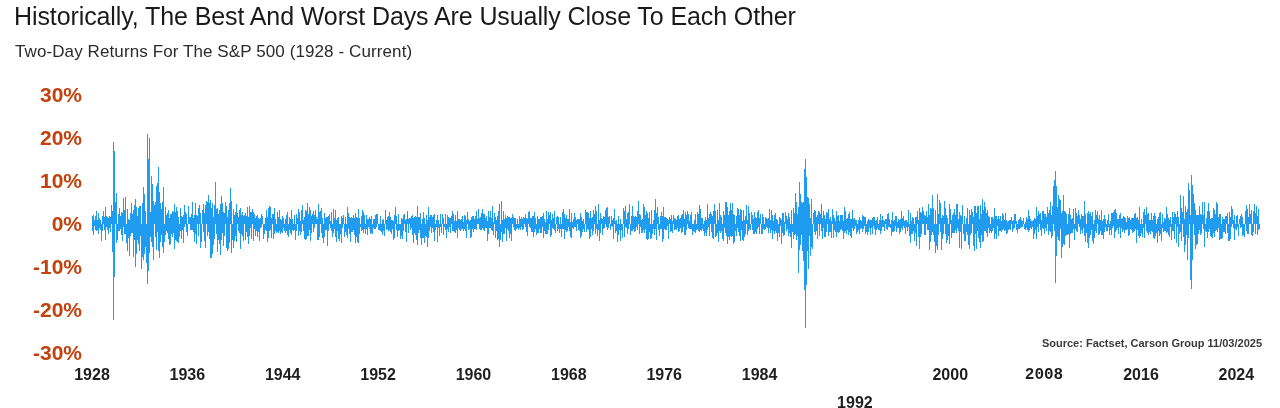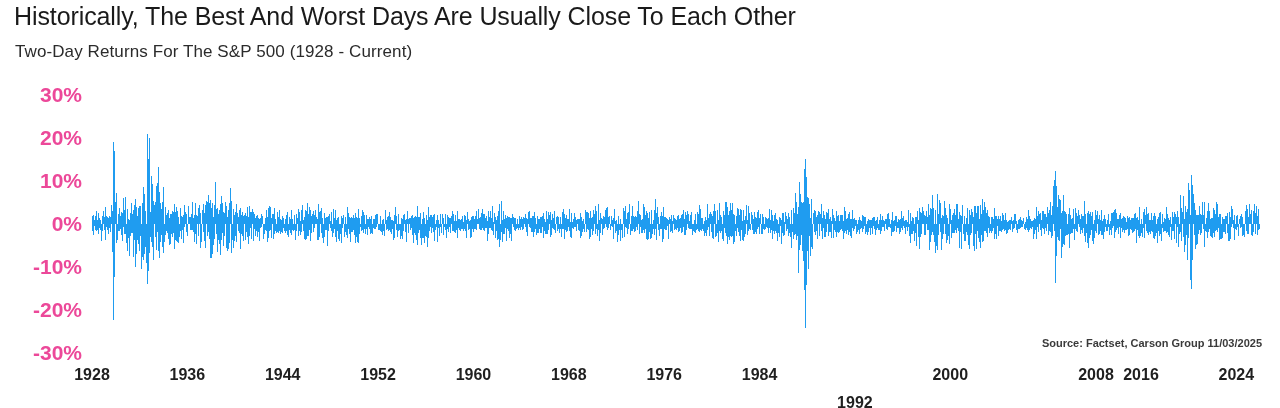--- a/index.html
+++ b/index.html
@@ -56,21 +56,21 @@
     top: 0;
     width: 1280px;
     height: 408px;
   }
   .ytick {
     position: absolute;
     right: 1198px;     
     text-align: right;
     font-size: 21px;
     font-weight: 700;
-    color: #ec4899;
+    color: #c2410c;
     white-space: nowrap;
     transform: translateY(-50%);
   }
   .xtick {
     position: absolute;
     top: 366px;
     font-size: 16px;
     font-weight: 700;
     color: #1f1f1f;
     white-space: nowrap;
@@ -113,19 +113,19 @@
       <div class="xtick" style="left: 92px;">1928</div>
       <div class="xtick" style="left: 187.363px;">1936</div>
       <div class="xtick" style="left: 282.725px;">1944</div>
       <div class="xtick" style="left: 378.088px;">1952</div>
       <div class="xtick" style="left: 473.45px;">1960</div>
       <div class="xtick" style="left: 568.813px;">1968</div>
       <div class="xtick" style="left: 664.176px;">1976</div>
       <div class="xtick" style="left: 759.538px;">1984</div>
       <div class="xtick" style="left: 854.901px; margin-top: 28px;">1992</div>
       <div class="xtick" style="left: 950.264px;">2000</div>
-      <div class="xtick" style="left: 1096px;">2008</div>
+      <div class="xtick" style="left: 1044px; font-family: Liberation Mono, monospace;">2008</div>
       <div class="xtick" style="left: 1140.99px;">2016</div>
       <div class="xtick" style="left: 1236.35px;">2024</div>
     </div>
 
   <div class="source-note">Source: Factset, Carson Group 11/03/2025</div>
 </div>
 
 </body></html>

